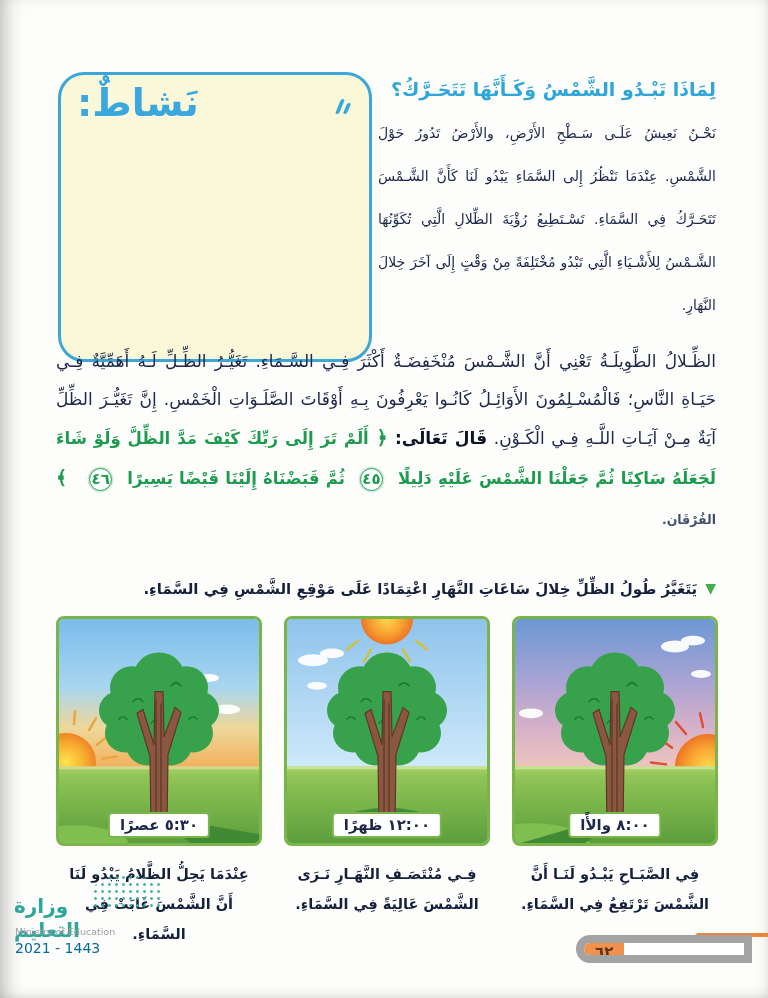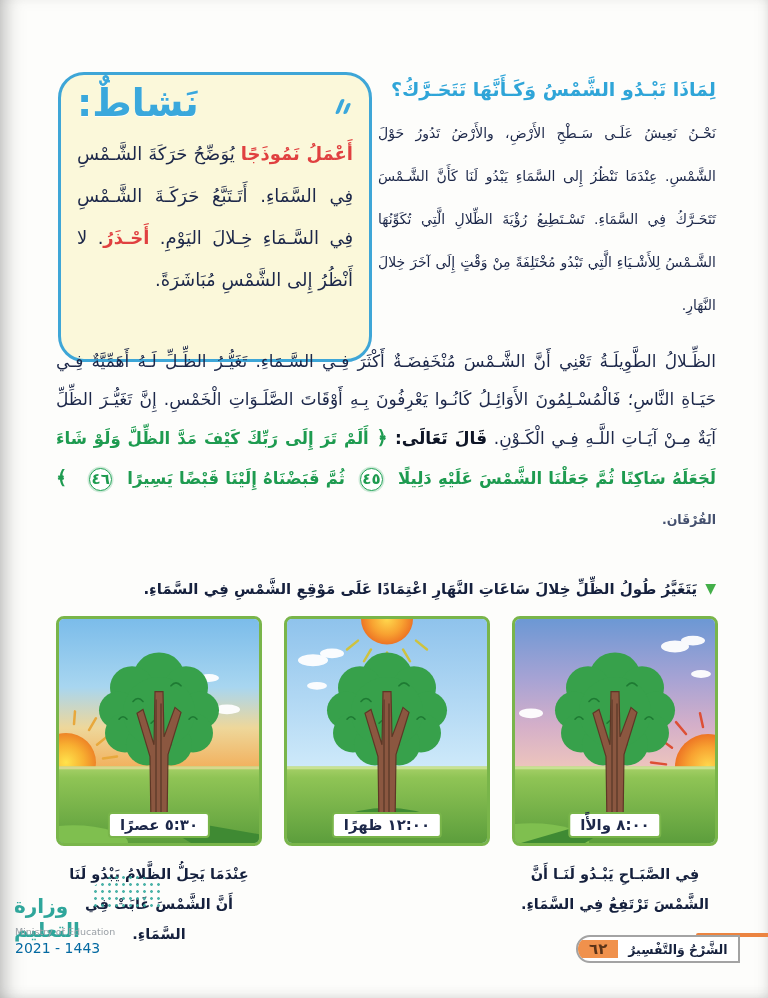--- a/index.html
+++ b/index.html
@@ -96,40 +96,39 @@
     background-size:7px 7px;opacity:.9;
     clip-path:polygon(0 40%,20% 10%,55% 0,100% 25%,100% 100%,0 100%);
   }
   .moe-ar{position:absolute;left:14px;top:894px;width:120px;font-size:20px;font-weight:bold;color:#2fa69b;direction:rtl;text-align:left;}
   .moe-en{position:absolute;left:15px;top:926px;font-size:9.5px;color:#9aa0a6;direction:ltr;}
   .moe-year{position:absolute;left:15px;top:940px;font-size:14px;color:#0369a1;direction:ltr;}
 
   .page-badge{position:absolute;right:0;top:932px;width:192px;height:34px;direction:ltr;}
   .badge-line{position:absolute;top:1px;right:0;width:72px;height:3.5px;background:#ec8440;border-radius:2px 0 0 2px;}
   .badge-capsule{
-    position:absolute;left:0;top:3px;height:28px;display:flex;align-items:center;
-    border:2px solid #a3a3a3;border-radius:16px 0 0 16px;overflow:hidden;background:#fff;box-sizing:border-box;
+    position:absolute;left:0;top:3px;height:28px;display:flex;align-items:flex-start;
+    border:8px solid #a3a3a3;border-radius:16px 0 0 16px;overflow:hidden;background:#fff;box-sizing:border-box;
   }
   .badge-num{background:#f0914c;color:#5a3318;font-weight:bold;font-size:15px;display:flex;align-items:center;padding:0 11px;}
   .badge-label{display:flex;align-items:center;padding:16px 10px;font-size:12.5px;font-weight:bold;color:#15203d;direction:rtl;white-space:nowrap;}
 </style>
 </head>
 <body>
 
 <div class="page">
 
   <div class="activity-box">
     <div class="activity-title-row">
       <span class="title-mark">
           <i></i>
           <i></i>
         </span>
       <span class="activity-title">نَشاطٌ:</span>
     </div>
-    <div class="activity-text"><span class="red-text">أَعْمَلُ نَمُوذَجًا</span><span> يُوَضِّحُ حَرَكَةَ الشَّـمْسِ فِي السَّمَاءِ. أَتَـتَبَّعُ حَرَكَـةَ الشَّـمْسِ فِي السَّـمَاءِ خِـلالَ اليَوْمِ. </span><span class="red-text">أَحْـذَرُ</span><span>. لا أَنْظُرُ إِلى الشَّمْسِ مُبَاشَرَةً.</span></div>
   </div>
 
   <div class="main-heading">لِمَاذَا تَبْـدُو الشَّمْسُ وَكَـأَنَّهَا تَتَحَـرَّكُ؟</div>
   <div class="para1">نَحْـنُ نَعِيشُ عَلَـى سَـطْحِ الأَرْضِ، والأَرْضُ تَدُورُ حَوْلَ الشَّمْسِ. عِنْدَمَا نَنْظُرُ إِلى السَّمَاءِ يَبْدُو لَنَا كَأَنَّ الشَّـمْسَ تَتَحَـرَّكُ فِي السَّمَاءِ. تَسْـتَطِيعُ رُؤْيَةَ الظِّلالِ الَّتِي تُكَوِّنُهَا الشَّـمْسُ لِلأَشْـيَاءِ الَّتِي تَبْدُو مُخْتَلِفَةً مِنْ وَقْتٍ إِلَى آخَرَ خِلالَ النَّهَارِ.</div>
 
   <div class="para2"><span>الظِّـلالُ الطَّوِيلَـةُ تَعْنِي أَنَّ الشَّـمْسَ مُنْخَفِضَـةٌ أَكْثَرَ فِـي السَّـمَاءِ. تَغَيُّـرُ الظِّـلِّ لَـهُ أَهَمِّيَّةٌ فِـي حَيَـاةِ النَّاسِ؛ فَالْمُسْـلِمُونَ الأَوَائِـلُ كَانُـوا يَعْرِفُونَ بِـهِ أَوْقَاتَ الصَّلَـوَاتِ الْخَمْسِ. إِنَّ تَغَيُّـرَ الظِّلِّ آيَةٌ مِـنْ آيَـاتِ اللَّـهِ فِـي الْكَـوْنِ. </span><span class="qala">قَالَ تَعَالَى: </span><span class="verse-bracket">﴿ </span><span class="verse">أَلَمْ تَرَ إِلَى رَبِّكَ كَيْفَ مَدَّ الظِّلَّ وَلَوْ شَاءَ لَجَعَلَهُ سَاكِنًا ثُمَّ جَعَلْنَا الشَّمْسَ عَلَيْهِ دَلِيلًا</span><span class="verse-num">٤٥</span><span class="verse">ثُمَّ قَبَضْنَاهُ إِلَيْنَا قَبْضًا يَسِيرًا</span><span class="verse-num">٤٦</span><span class="verse-bracket"> ﴾</span><span class="surah"> الفُرْقَان.</span></div>
 
   <div class="figure-caption"><span class="caption-triangle">▼</span><span>يَتَغَيَّرُ طُولُ الظِّلِّ خِلالَ سَاعَاتِ النَّهَارِ اعْتِمَادًا عَلَى مَوْقِعِ الشَّمْسِ فِي السَّمَاءِ.</span></div>
 
   <div class="figures">
@@ -257,20 +256,21 @@
             <path d="M60,102 q4,-5 8,0"></path>
               <path d="M130,102 q4,-5 8,0"></path>
               <path d="M104,128 q4,-5 8,0"></path>
           </g>
           <path d="M92,210 L91,140 L78,96 L84,92 L95,128 L96,74 L104,74 L105,120 L116,90 L122,95 L109,138 L108,210 Z" fill="#8b5740" stroke="#5e3726" stroke-width="1.2"></path>
           <line x1="97" y1="208" x2="97" y2="82" stroke="#6b4330" stroke-width="2"></line>
           <line x1="102" y1="208" x2="102" y2="86" stroke="#6b4330" stroke-width="2"></line>
         </svg>
         <div class="time-label">١٢:٠٠ ظهرًا</div>
       </div>
+      <div class="panel-caption">فِـي مُنْتَصَـفِ النَّهَـارِ نَـرَى الشَّمْسَ عَالِيَةً فِي السَّمَاءِ.</div>
     </div>
 
     <div class="panel">
       <div class="card">
         <svg viewBox="0 0 200 228" preserveAspectRatio="none">
           <defs>
             <linearGradient id="skyE" x1="0" y1="0" x2="0" y2="1">
               <stop offset="0%" stop-color="#7bbcea"></stop>
                 <stop offset="45%" stop-color="#a8d6f0"></stop>
               <stop offset="72%" stop-color="#eed79a"></stop>

